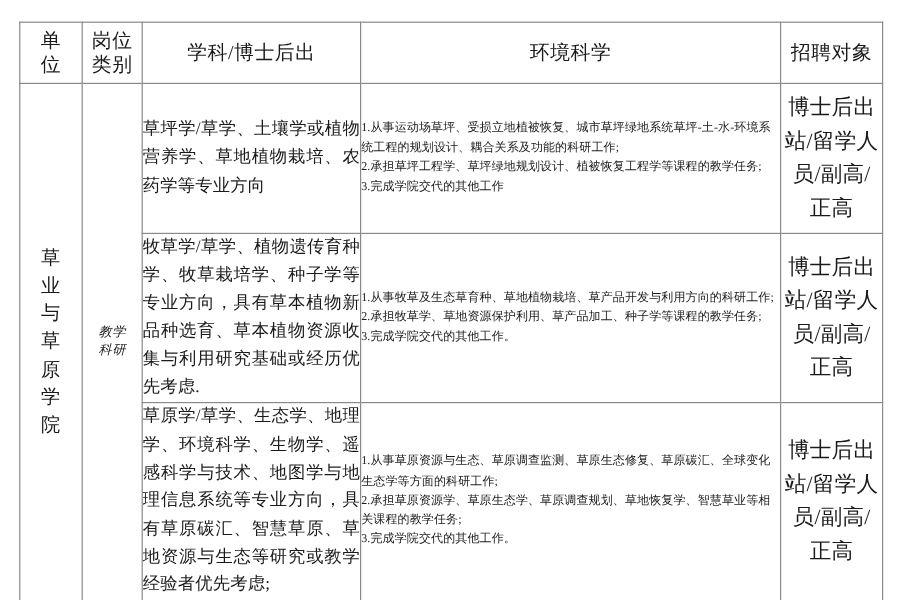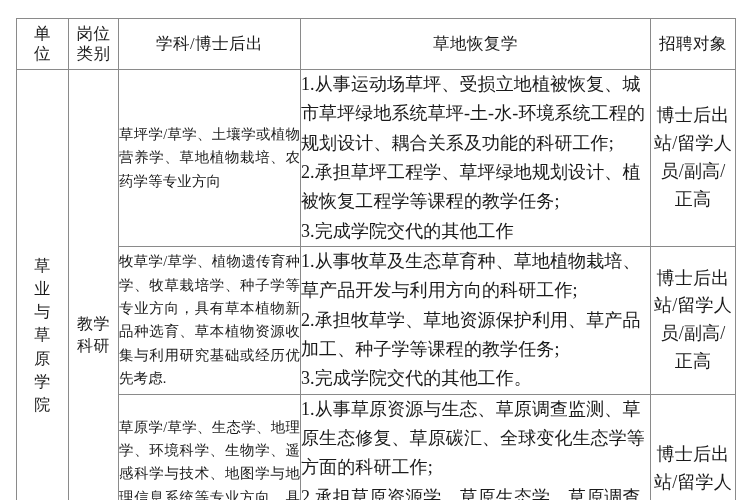--- a/index.html
+++ b/index.html
@@ -78,40 +78,41 @@
     text-align: center;
   }
 
   
   td.category-cell {
     text-align: center;
     vertical-align: middle;
   }
   .cat-text {
     display: inline-block;
-    font-size: 16px;
+    font-size: 11px;
     line-height: 1.35;
     letter-spacing: 0.5px;
+    font-style: italic;
   }
   .cat-text .ln { display: block; text-align: center; }
 
   
   td.subject-cell {
     font-size: 14.4px;
     line-height: 1.62;
     padding: 4px 7px 4px 8px;
     text-align: justify;
     text-justify: inter-ideograph;
     vertical-align: middle;
     letter-spacing: 0.2px;
   }
 
   
   td.intro-cell {
-    font-size: 18px;
+    font-size: 10px;
     line-height: 1.63;
     padding: 5px 8px 5px 8px;
     vertical-align: middle;
     text-align: left;
     letter-spacing: 0.1px;
   }
   td.intro-cell .para { display: block; }
 
   
   td.target-cell {
@@ -153,21 +154,21 @@
             <span class="ln">位</span>
           </span>
         </td>
         <td>
           <span class="hdr-stack">
             <span class="ln">岗位</span>
             <span class="ln">类别</span>
           </span>
         </td>
         <td>学科/博士后出</td>
-        <td>草地恢复学</td>
+        <td>环境科学</td>
         <td>招聘对象</td>
       </tr>
     </thead>
 
     <tbody>
       <tr class="row-1">
         <td class="unit-cell" rowspan="3">
           <span class="vertical-text">
             <span class="ln">草</span>
             <span class="ln">业</span>

